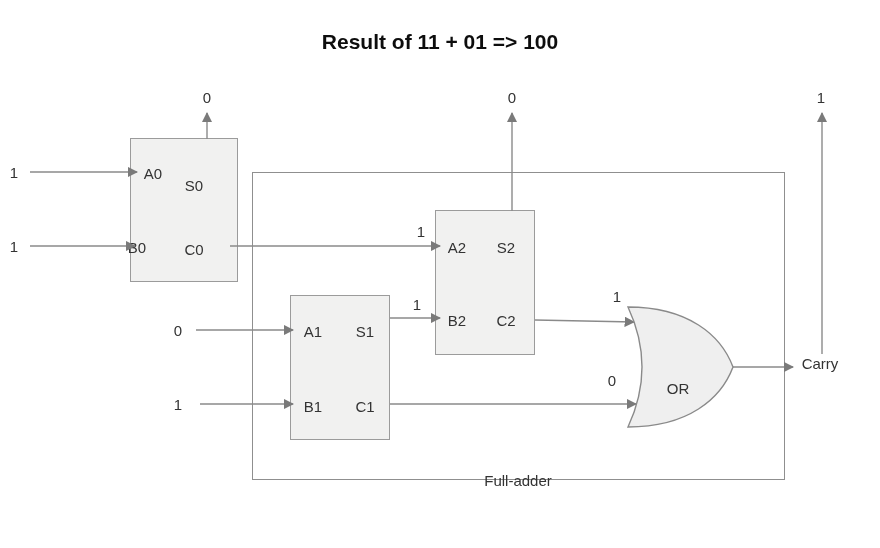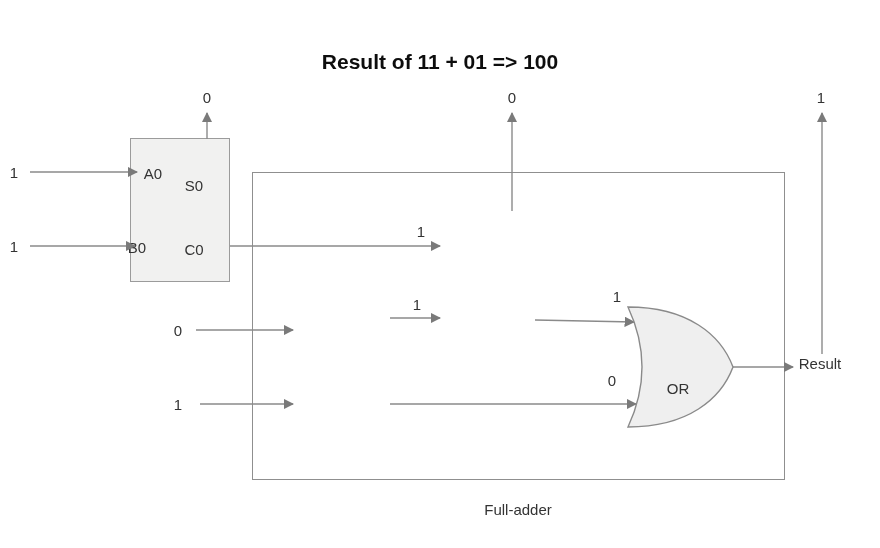--- a/index.html
+++ b/index.html
@@ -18,39 +18,38 @@
   }
   .title {
     position: absolute;
     left: 0;
     top: 30px;
     width: 880px;
     text-align: center;
     font-size: 21px;
     font-weight: bold;
     color: #0d0d0d;
-    margin-top: 20px;
   }
   .box {
     position: absolute;
     background: #f1f1f0;
     border: 1px solid #9b9b9b;
     box-sizing: border-box;
   }
   .fa-outline {
     position: absolute;
     left: 252px;
     top: 172px;
     width: 533px;
     height: 308px;
     border: 1px solid #8f8f8f;
     background: transparent;
     box-sizing: border-box;
   }
-  #ha0 { left: 130px; top: 138px; width: 100px; height: 144px; }
+  #ha0 { left: 130px; top: 138px; width: 108px; height: 144px; }
   #ha1 { left: 290px; top: 295px; width: 100px; height: 145px; }
   #ha2 { left: 435px; top: 210px; width: 100px; height: 145px; }
   .pin, .lbl {
     position: absolute;
     transform: translate(-50%, -50%);
     font-size: 15px;
     color: #333333;
     white-space: nowrap;
     line-height: 1;
   }
@@ -69,21 +68,33 @@
 
   <div class="fa-outline"></div>
 
   <div class="box" id="ha0">
     <span class="pin" style="left:22px;top:34px">A0</span>
     <span class="pin" style="left:63px;top:46px">S0</span>
     <span class="pin" style="left:6px;top:108px">B0</span>
     <span class="pin" style="left:63px;top:110px">C0</span>
   </div>
 
+  <div class="box" id="ha1">
+    <span class="pin" style="left:22px;top:35px">A1</span>
+    <span class="pin" style="left:74px;top:35px">S1</span>
+    <span class="pin" style="left:22px;top:110px">B1</span>
+    <span class="pin" style="left:74px;top:110px">C1</span>
+  </div>
 
+  <div class="box" id="ha2">
+    <span class="pin" style="left:21px;top:36px">A2</span>
+    <span class="pin" style="left:70px;top:36px">S2</span>
+    <span class="pin" style="left:21px;top:109px">B2</span>
+    <span class="pin" style="left:70px;top:109px">C2</span>
+  </div>
 
   <svg class="wires" width="880" height="548" viewBox="0 0 880 548">
     <defs>
       <marker id="arr" viewBox="0 0 10 10" refX="9" refY="5" markerWidth="7.5" markerHeight="7.5" orient="auto">
         <path d="M0,0 L10,5 L0,10 z" fill="#7a7a7a"></path>
       </marker>
     </defs>
     <g stroke="#8a8a8a" stroke-width="1.4" fill="none">
       <line x1="30" y1="172" x2="137" y2="172" marker-end="url(#arr)"></line>
       <line x1="30" y1="246" x2="135" y2="246" marker-end="url(#arr)"></line>
@@ -107,16 +118,16 @@
   <span class="lbl" style="left:421px;top:231px">1</span>
   <span class="lbl" style="left:512px;top:97px">0</span>
   <span class="lbl" style="left:178px;top:330px">0</span>
   <span class="lbl" style="left:178px;top:404px">1</span>
   <span class="lbl" style="left:417px;top:304px">1</span>
   <span class="lbl" style="left:617px;top:296px">1</span>
   <span class="lbl" style="left:612px;top:380px">0</span>
   <span class="lbl" style="left:821px;top:97px">1</span>
 
   <span class="lbl" style="left:678px;top:388px">OR</span>
-  <span class="lbl" style="left:820px;top:363px">Result</span>
-  <span class="lbl" style="left:518px;top:509px">Full-adder</span>
+  <span class="lbl" style="left:820px;top:363px">Carry</span>
+  <span class="lbl" style="left:518px;top:480px">Full-adder</span>
 
 </div>
 
 </body></html>

